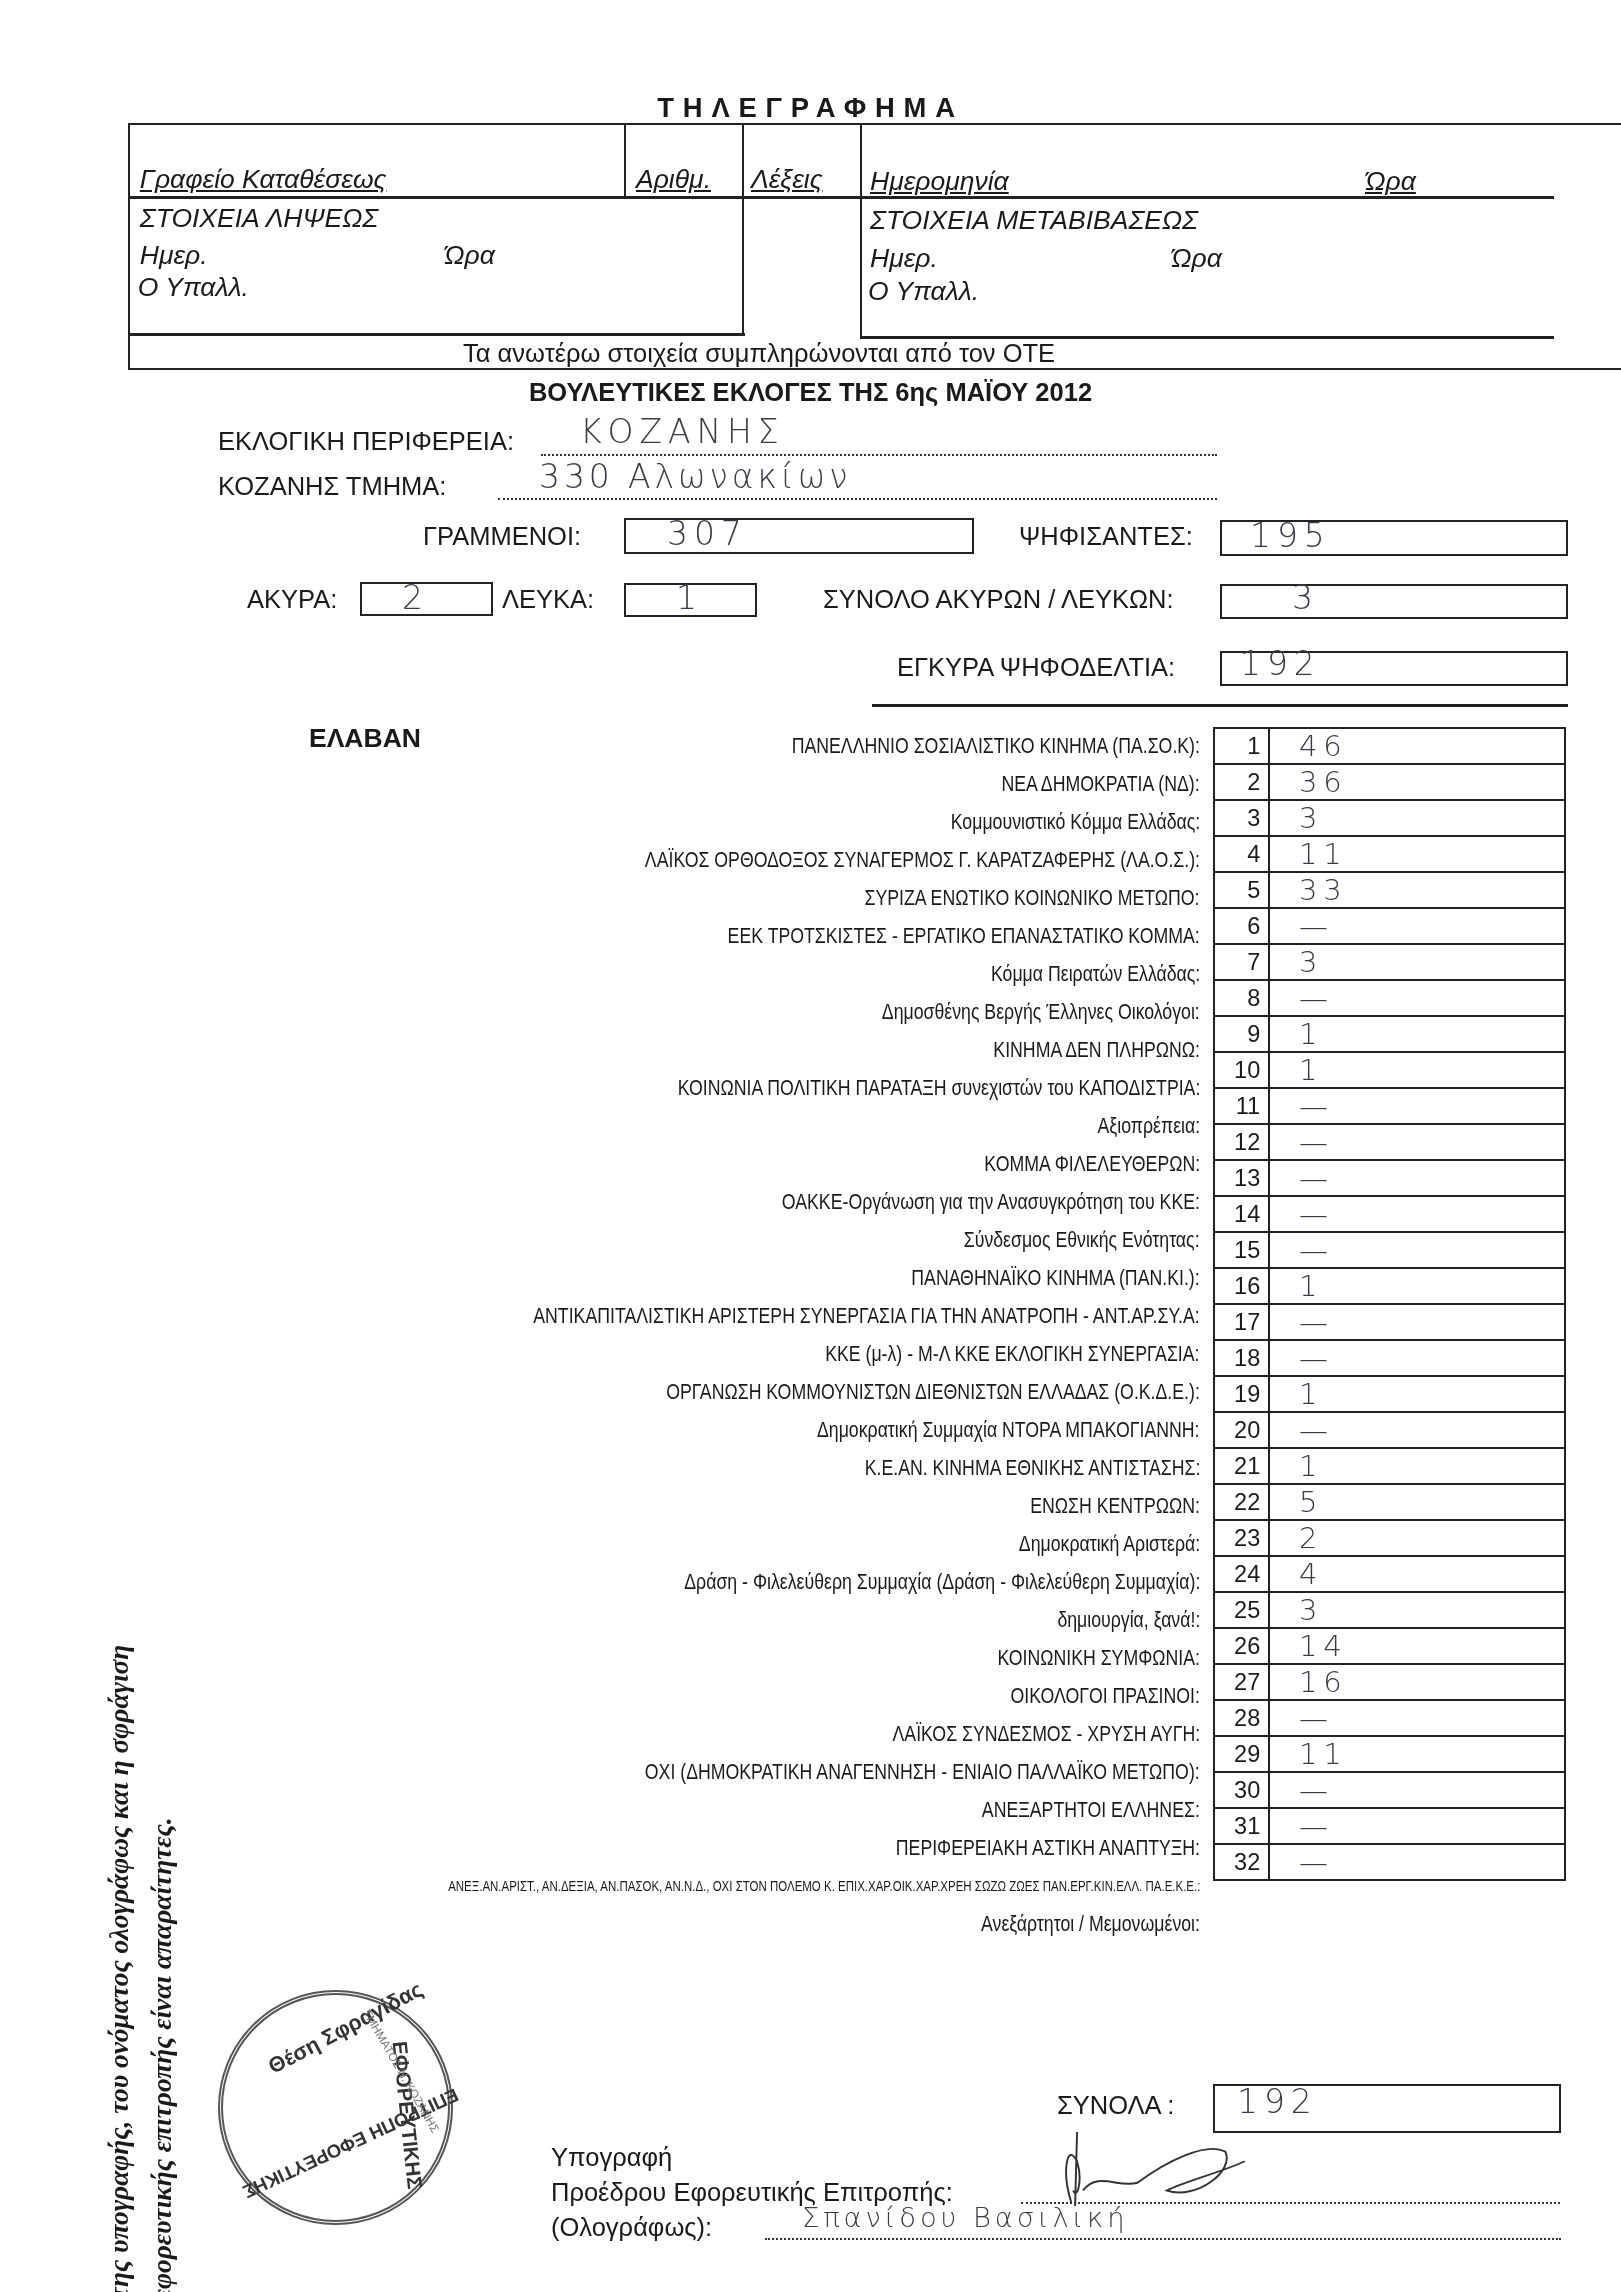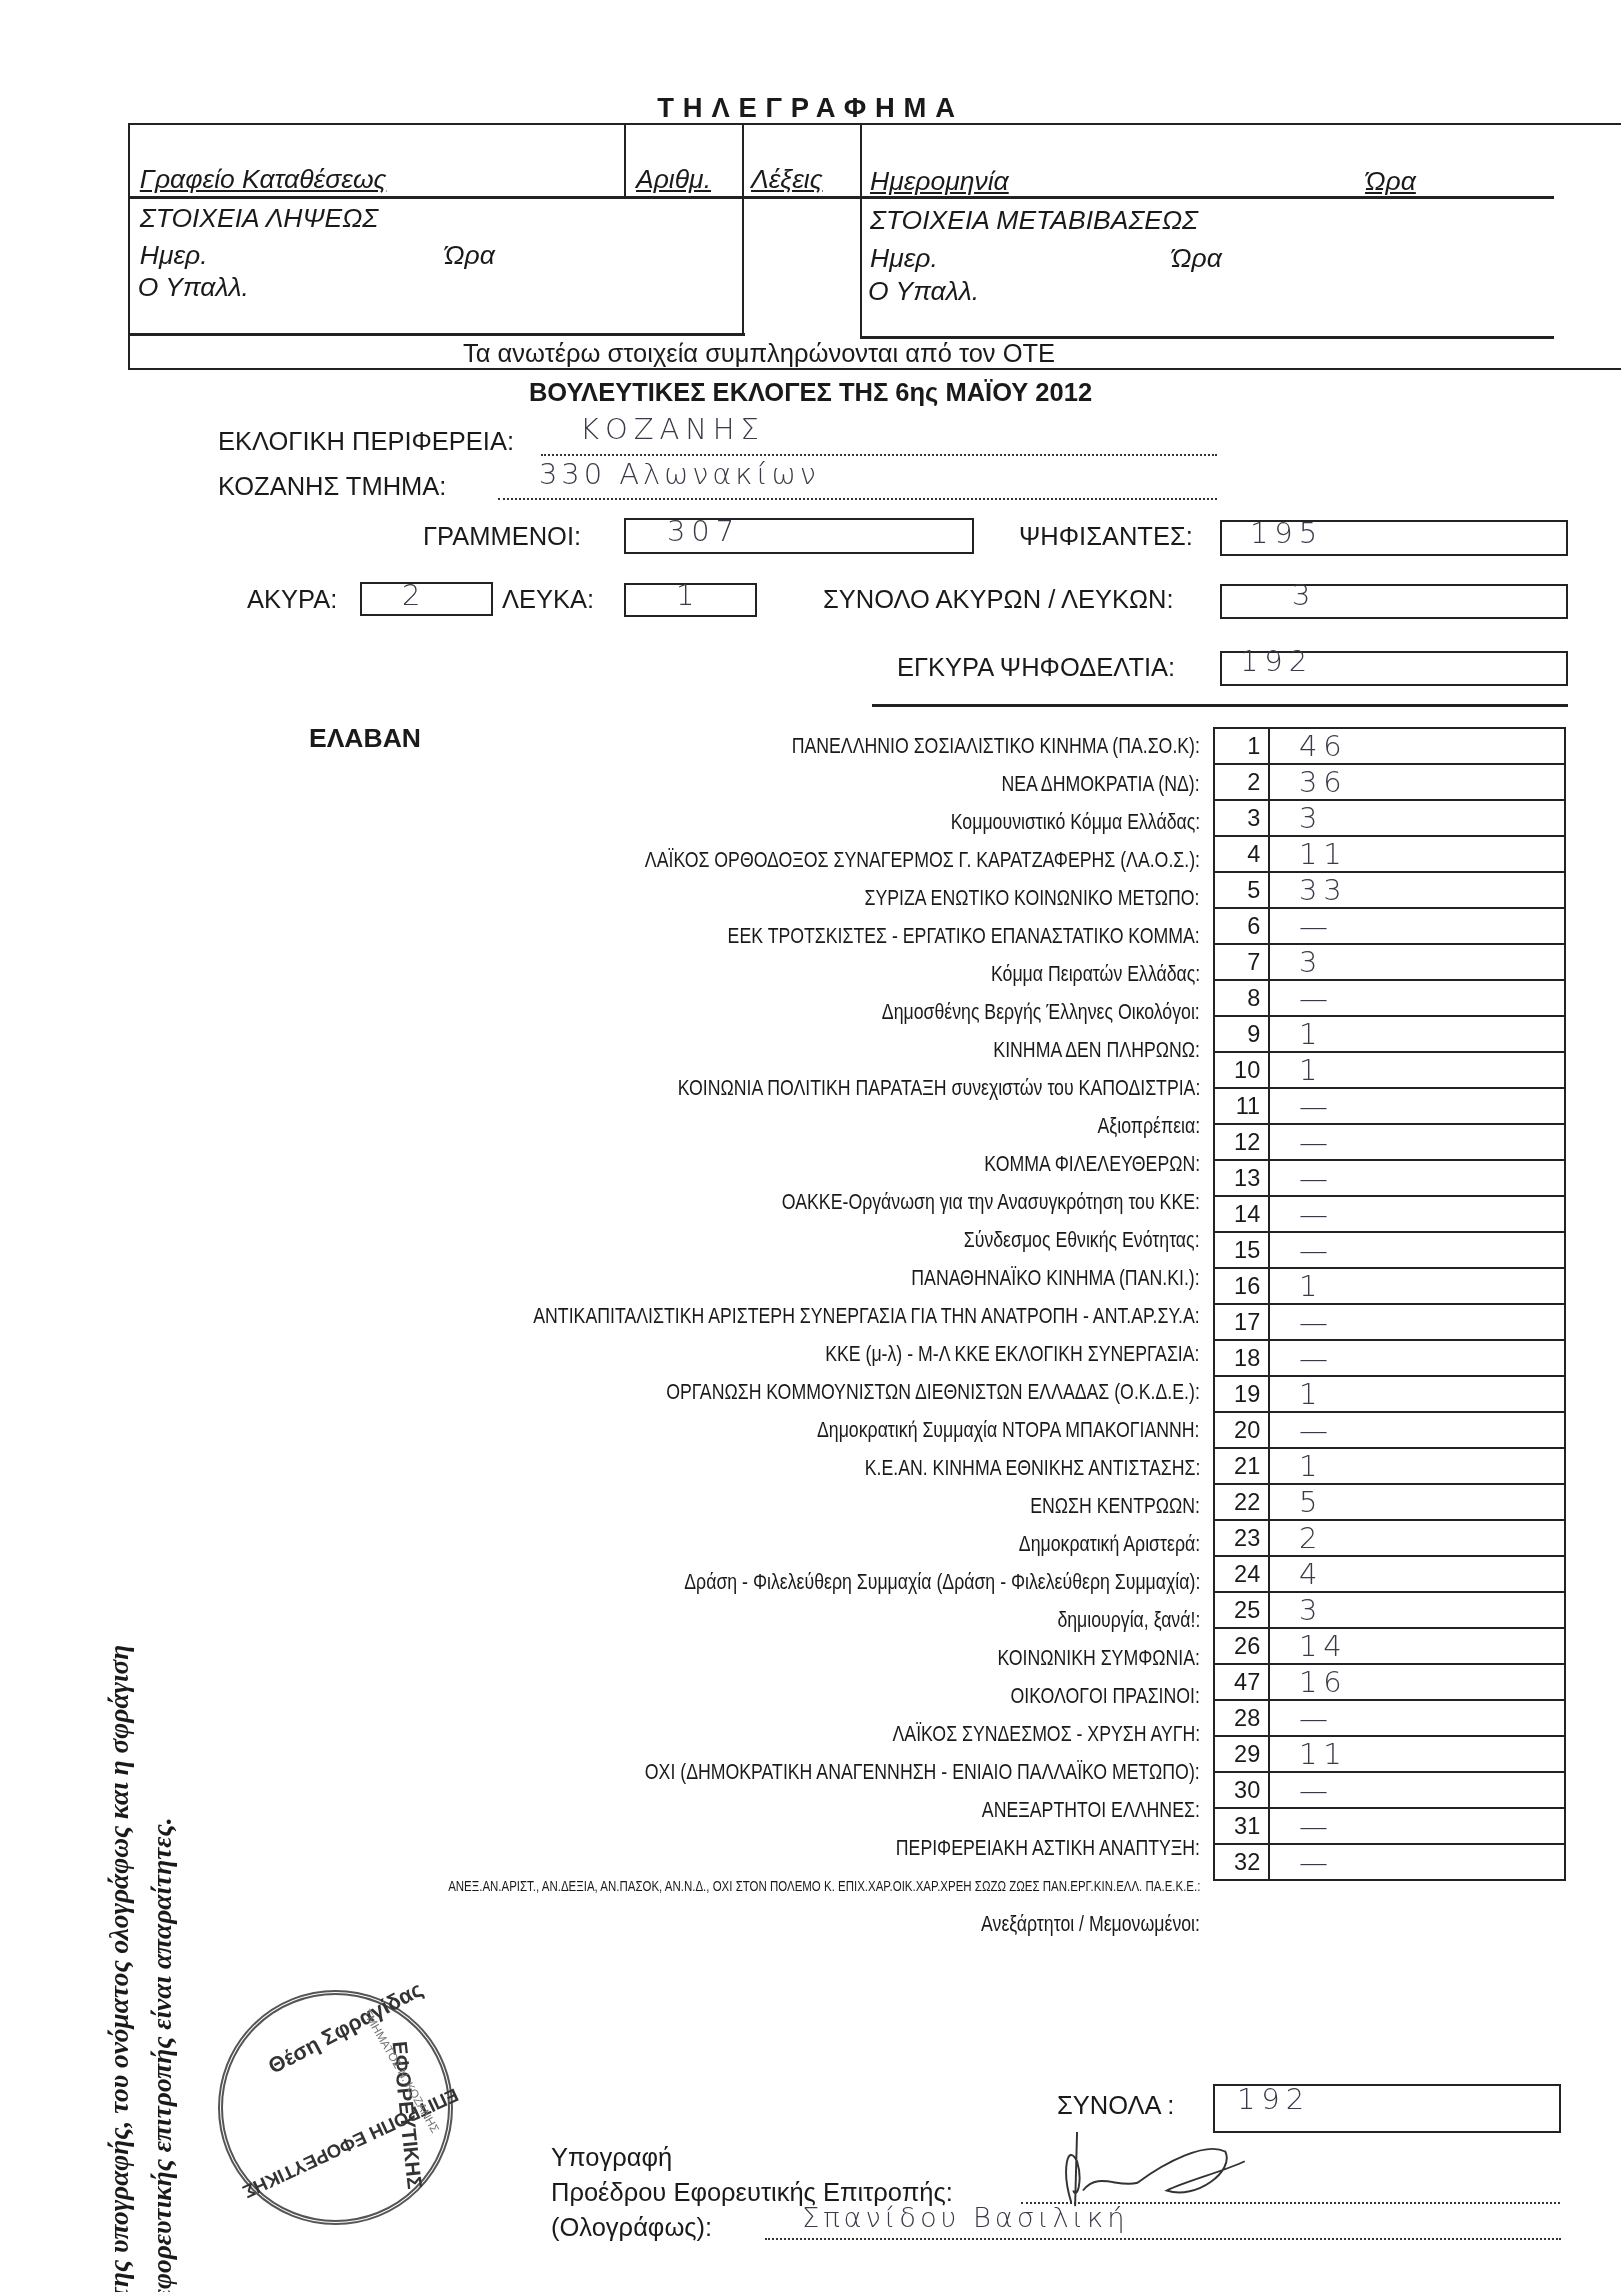--- a/index.html
+++ b/index.html
@@ -14,21 +14,21 @@
   .vline { position: absolute; background: #222; width: 2px; }
   .hline { position: absolute; background: #222; height: 2.9px; }
   .tlabel { position: absolute; font-size: 26.5px; font-style: italic; white-space: nowrap; }
   .tlabel.u { text-decoration: underline; }
 
   
   #election-title { left: 0; width: 1621px; top: 378px; text-align: center; font-size: 25.5px; font-weight: bold; }
   .lbl { position: absolute; font-size: 25.5px; white-space: nowrap; }
   .dotline { position: absolute; border-bottom: 2px dotted #333; height: 0; }
   .fbox { position: absolute; border: 2px solid #222; box-sizing: border-box; background: #fff; }
-  .fval { position: absolute; font-size: 29px; }
+  .fval { position: absolute; font-size: 33px; }
 
   
   #party-table { position: absolute; left: 1213px; top: 727px; width: 353px; border: 2px solid #222; border-collapse: collapse; }
   #party-table td { border: 2px solid #222; height: 35px; padding: 0; box-sizing: border-box; }
   #party-table td.num { width: 55px; text-align: right; padding-right: 7.8px; font-size: 23.5px; }
   #party-table td.votes { font-size: 29px; padding-left: 29px; }
   .plabels { position: absolute; right: 421px; top: 727px; width: 1176px; }
   .plabel { height: 38px; line-height: 38px; text-align: right; font-size: 21.6px; white-space: nowrap; }
   .plabel.tiny { font-size: 14px; }
 
@@ -247,21 +247,21 @@
       </tr>
       <tr>
         <td class="num">25</td>
         <td class="votes hand">3</td>
       </tr>
       <tr>
         <td class="num">26</td>
         <td class="votes hand">14</td>
       </tr>
       <tr>
-        <td class="num">47</td>
+        <td class="num">27</td>
         <td class="votes hand">16</td>
       </tr>
       <tr>
         <td class="num">28</td>
         <td class="votes hand">—</td>
       </tr>
       <tr>
         <td class="num">29</td>
         <td class="votes hand">11</td>
       </tr>

